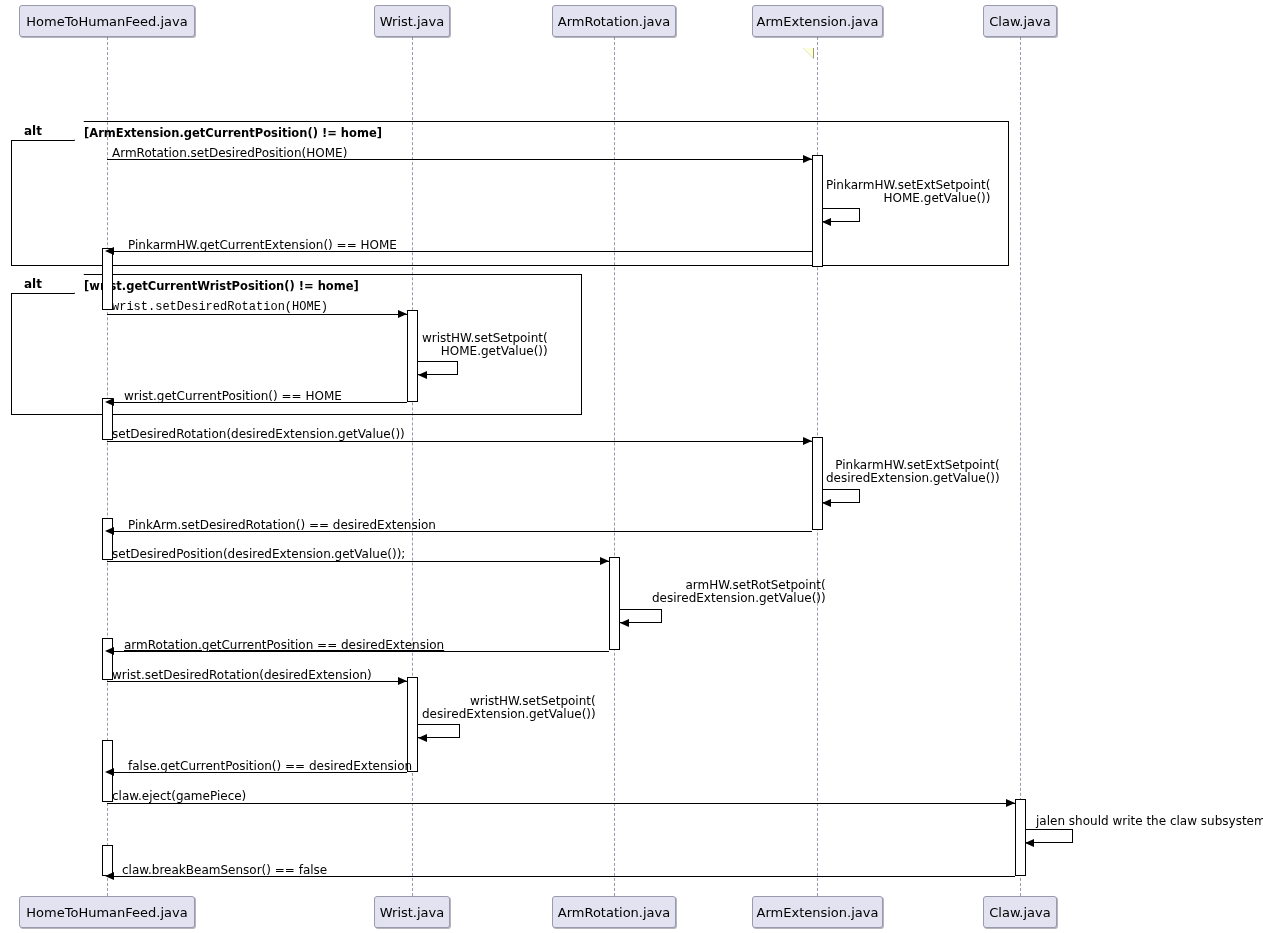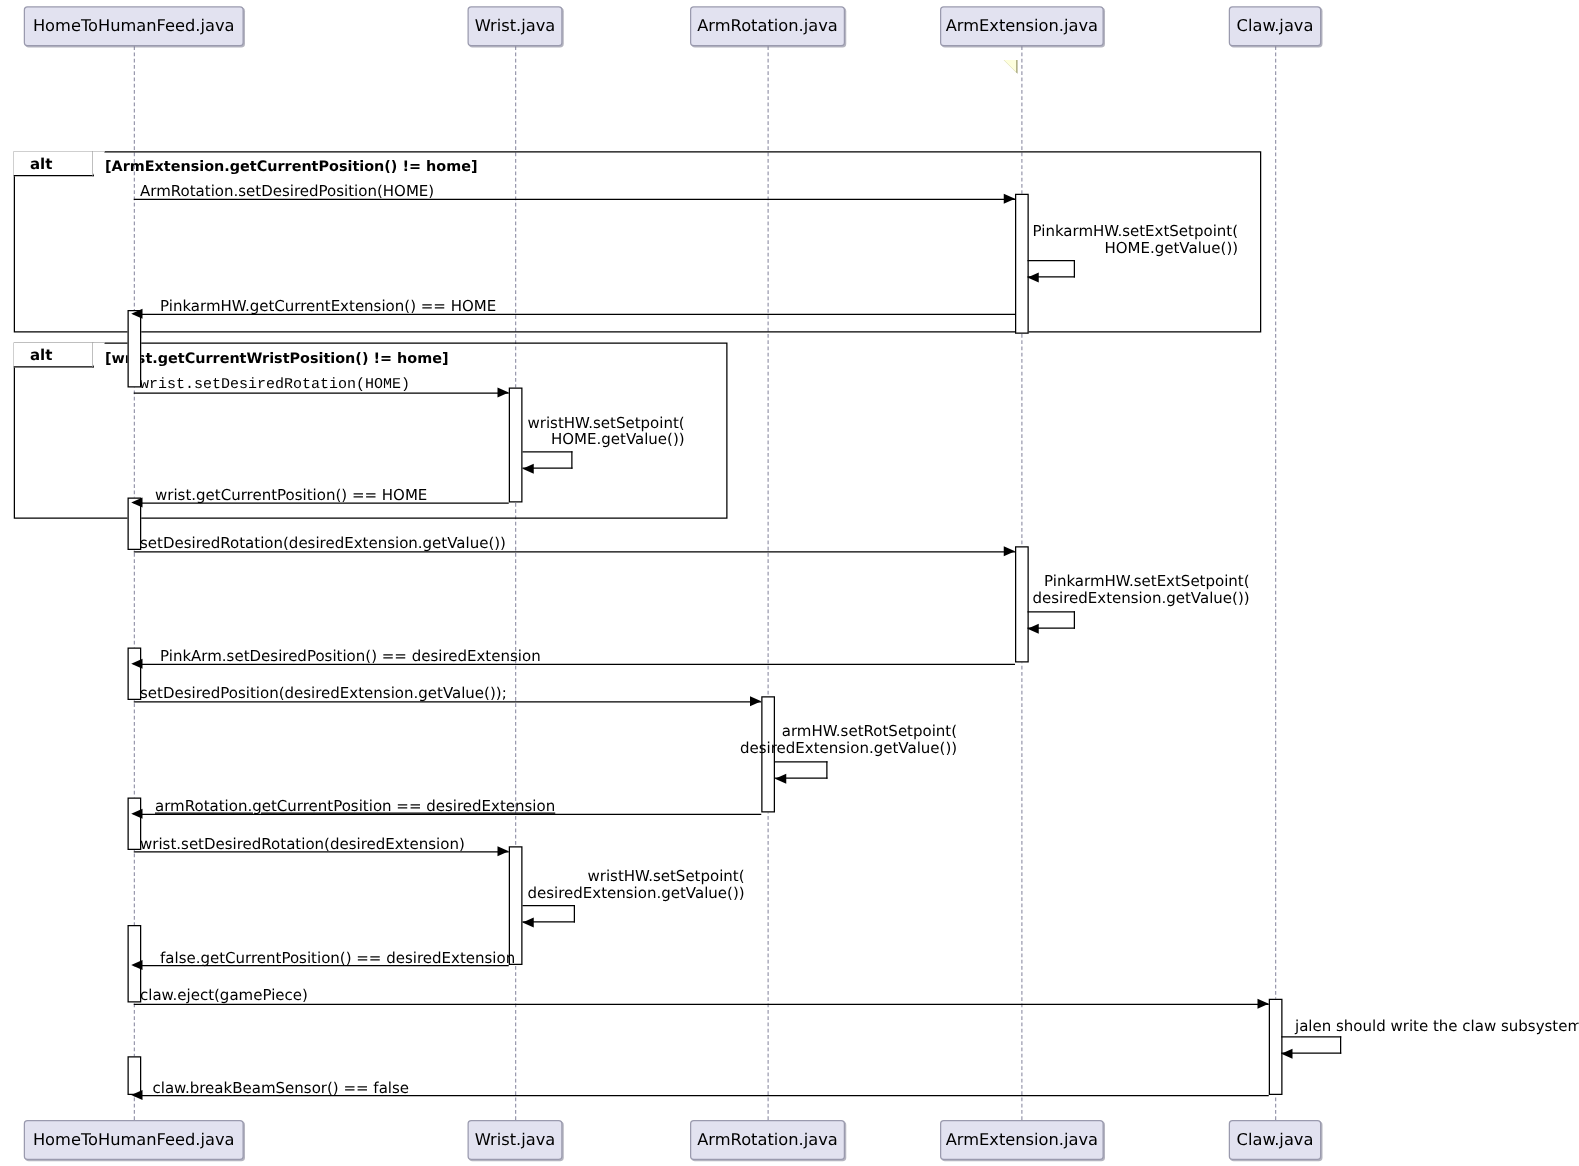--- a/index.html
+++ b/index.html
@@ -239,29 +239,29 @@
   <div class="arrow-r" style="left:803px;top:437px;"></div>
   <div class="msglabel" style="left:112px;top:428px;">setDesiredRotation(desiredExtension.getValue())</div>
 
   <div class="selfloop" style="left:822px;top:489px;width:38px;height:14px;"></div>
   <div class="arrow-l" style="left:822px;top:499px;"></div>
   <div class="msglabel multi right" style="left:826px;top:459px;">PinkarmHW.setExtSetpoint(
 desiredExtension.getValue())</div>
 
   <div class="msgline" style="left:107px;top:531px;width:705px;"></div>
   <div class="arrow-l" style="left:105px;top:527px;"></div>
-  <div class="msglabel" style="left:128px;top:519px;">PinkArm.setDesiredPosition() == desiredExtension</div>
+  <div class="msglabel" style="left:128px;top:519px;">PinkArm.setDesiredRotation() == desiredExtension</div>
 
   <div class="msgline" style="left:107px;top:561px;width:502px;"></div>
   <div class="arrow-r" style="left:600px;top:557px;"></div>
   <div class="msglabel" style="left:112px;top:548px;">setDesiredPosition(desiredExtension.getValue());</div>
 
   <div class="selfloop" style="left:620px;top:609px;width:42px;height:14px;"></div>
   <div class="arrow-l" style="left:620px;top:619px;"></div>
-  <div class="msglabel multi right" style="left:592px;top:579px;">armHW.setRotSetpoint(
+  <div class="msglabel multi right" style="left:652px;top:579px;">armHW.setRotSetpoint(
 desiredExtension.getValue())</div>
 
   <div class="msgline" style="left:107px;top:651px;width:502px;"></div>
   <div class="arrow-l" style="left:105px;top:647px;"></div>
   <div class="msglabel" style="left:124px;top:639px;text-decoration:underline;">armRotation.getCurrentPosition == desiredExtension</div>
 
   <div class="msgline" style="left:107px;top:681px;width:300px;"></div>
   <div class="arrow-r" style="left:398px;top:677px;"></div>
   <div class="msglabel" style="left:112px;top:669px;">wrist.setDesiredRotation(desiredExtension)</div>
 

